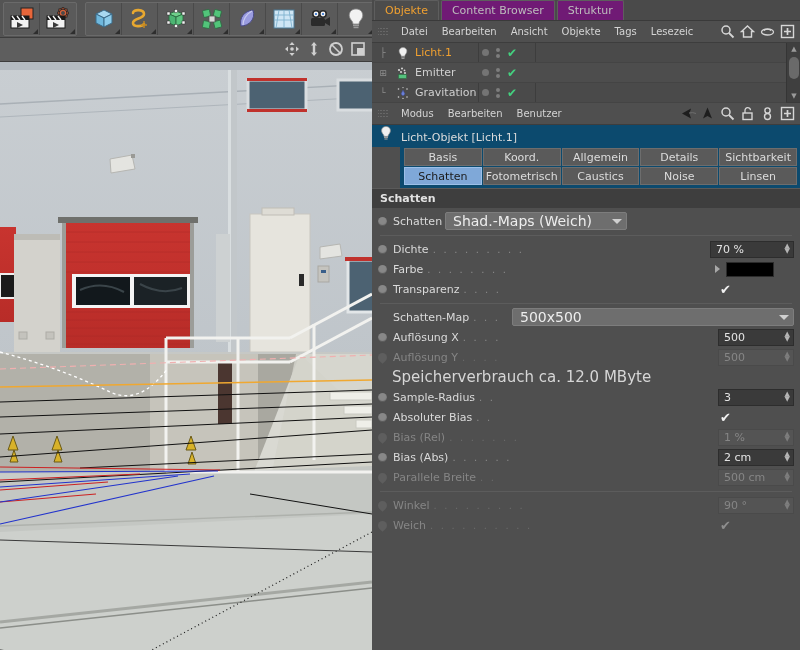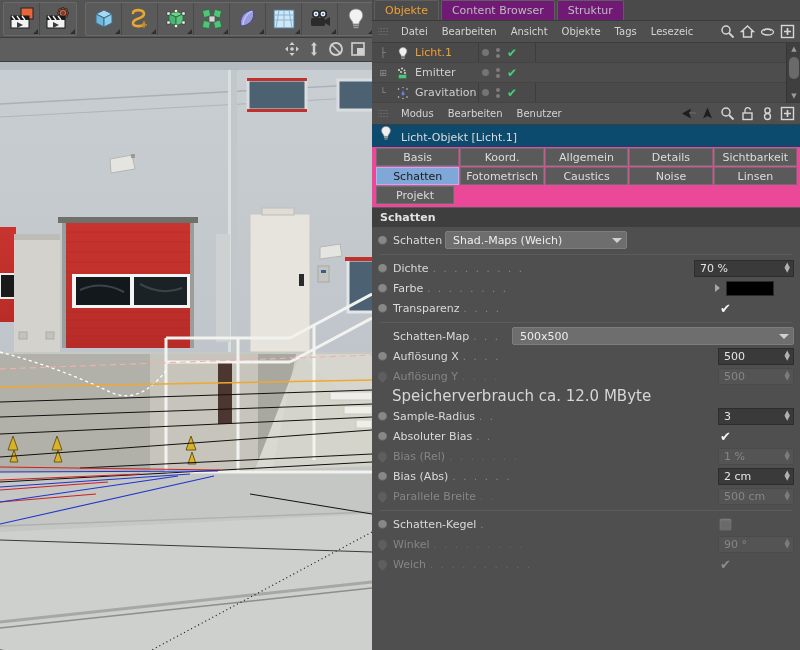--- a/index.html
+++ b/index.html
@@ -78,21 +78,21 @@
               color:#9a9a9a; font-size:7px; }
   .vs-thumb { position:absolute; left:2px; top:14px; width:10px; height:22px; background:#6a6a6a;
               border-radius:5px; }
 
   
   .attr-head { display:flex; align-items:flex-end; height:22px; padding:4px 6px 3px 6px;
                background:#0c4a6e; }
   .attr-head .bulb { margin-right:7px; }
   .attr-head-title { font-size:11px; color:#dcdcdc; }
 
-  .tabgrid { padding:1px 2px 2px 4px; background:#ec4899; }
+  .tabgrid { padding:1px 2px 2px 4px; background:#0c4a6e;margin-left:28px; }
   .tabrow { display:flex; gap:0; }
   .ptab { flex:1; text-align:center; height:18px; line-height:17px; font-size:11px;
           background:#5a5a5a; border:1px solid #6d6d6d; color:#dcdcdc; cursor:pointer;
           margin:0 1px 1px 0; white-space:nowrap; overflow:hidden; }
   .ptab.active { background:#7fa8d8; color:#1a1a1a; border-color:#9cc0e8; }
   .tabrow.last .ptab { flex:0 0 78px; }
 
   .sect-title { background:#3e3e3e; font-weight:bold; font-size:11px; color:#e2e2e2;
                 padding:3px 8px; border-top:1px solid #5a5a5a; }
 
@@ -113,21 +113,21 @@
          padding:0 3px 0 5px; cursor:text; }
   .num span { font-size:11px; color:#e4e4e4; }
   .num.dim { background:#545454; border-color:#4a4a4a; }
   .num.dim span { color:#868686; }
   .spin { display:flex; flex-direction:column; line-height:5px; color:#b4b4b4; font-size:7px; }
   .spin.dim { color:#7d7d7d; }
 
   .dd { height:18px; background:#6e6e6e; border:1px solid #7d7d7d; border-radius:2px;
         display:flex; align-items:center; justify-content:space-between; padding:0 4px 0 7px;
         cursor:pointer; }
-  .dd span { font-size:11px; color:#ededed; }
+  .dd span { font-size:14px; color:#ededed; }
   .dd .caret { width:0; height:0; border-left:5px solid transparent; border-right:5px solid transparent;
                border-top:5px solid #d0d0d0; }
 
   .swatch { width:48px; height:15px; background:#000; border:1px solid #2b2b2b; cursor:pointer; }
   .tri { width:0;height:0;border-top:4px solid transparent;border-bottom:4px solid transparent;
          border-left:5px solid #a8a8a8; margin-right:6px; }
   .chk { width:13px; height:13px; display:flex; align-items:center; justify-content:center;
          color:#f2f2f2; font-size:13px; font-weight:bold; cursor:pointer; }
   .chk.dim { color:#8e8e8e; }
   .cbox { width:13px; height:13px; background:#6a6a6a; border:1px solid #5b5b5b; border-radius:2px;
@@ -624,23 +624,20 @@
         <div class="ptab">Details</div>
         <div class="ptab">Sichtbarkeit</div>
       </div>
       <div class="tabrow">
         <div class="ptab active">Schatten</div>
         <div class="ptab">Fotometrisch</div>
         <div class="ptab">Caustics</div>
         <div class="ptab">Noise</div>
         <div class="ptab">Linsen</div>
       </div>
-      <div class="tabrow last">
-        <div class="ptab">Projekt</div>
-      </div>
     </div>
 
     <div class="sect-title">Schatten</div>
 
     <div class="prop">
 
       <div class="row">
         <i class="bullet"></i>
         <div class="lbl" style="width:52px;">Schatten</div>
         <div class="dd" style="width:182px;">
@@ -648,21 +645,21 @@
           <i class="caret"></i>
         </div>
       </div>
 
       <div class="divider"></div>
 
       <div class="row">
         <i class="bullet"></i>
         <div class="lbl">Dichte</div>
         <div class="dots">. . . . . . . . .</div>
-        <div class="num" style="width:100px;">
+        <div class="num" style="width:84px;">
           <span>70 %</span>
           <i class="spin">▲<br>▼</i>
         </div>
       </div>
 
       <div class="row">
         <i class="bullet"></i>
         <div class="lbl">Farbe</div>
         <div class="dots">. . . . . . . .</div>
         <i class="tri"></i>
@@ -757,27 +754,20 @@
         <div class="dots dim">. .</div>
         <div class="num dim" style="width:76px;">
           <span>500 cm</span>
           <i class="spin dim">▲<br>▼</i>
         </div>
       </div>
 
 
       <div class="divider"></div>
 
-      <div class="row">
-        <i class="bullet"></i>
-        <div class="lbl">Schatten-Kegel</div>
-        <div class="dots">.</div>
-        <div class="cbox"></div>
-        <div style="width:62px;"></div>
-      </div>
 
       <div class="row">
         <i class="bullet off"></i>
         <div class="lbl dim">Winkel</div>
         <div class="dots dim">. . . . . . . . .</div>
         <div class="num dim" style="width:76px;margin-left:34px;">
           <span>90 °</span>
           <i class="spin dim">▲<br>▼</i>
         </div>
       </div>

